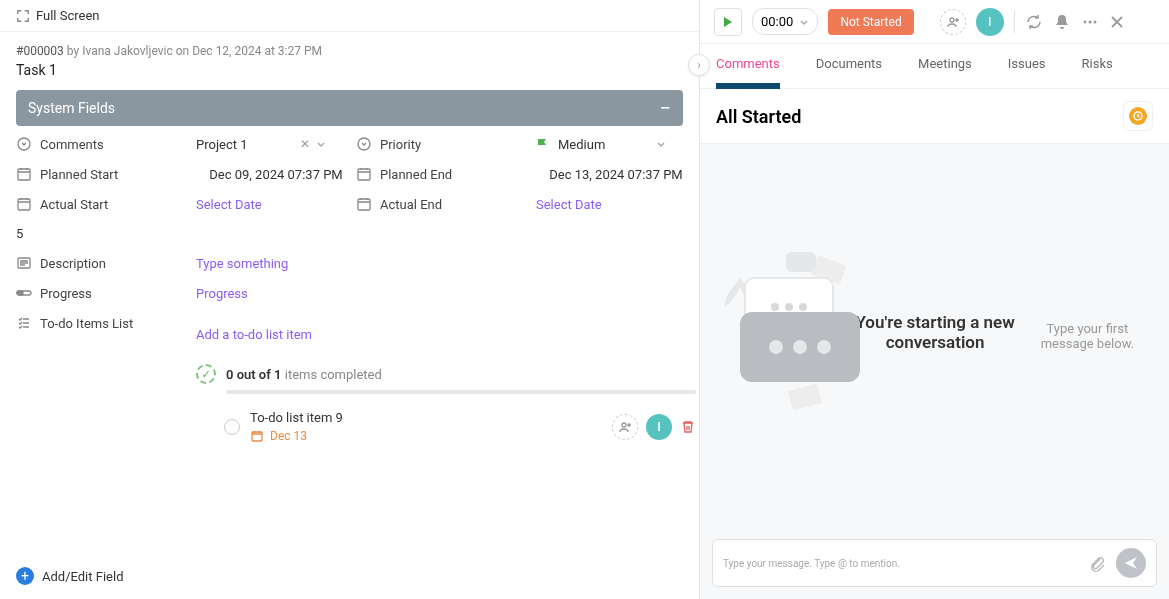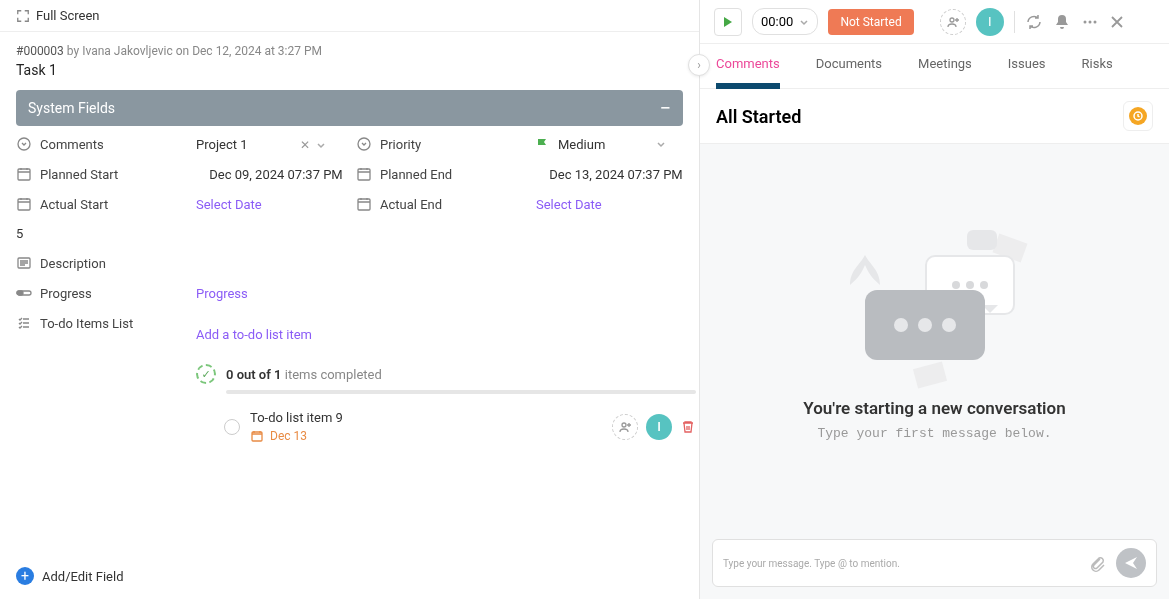--- a/index.html
+++ b/index.html
@@ -22,21 +22,21 @@
 .section-header { margin: 0 16px 10px; background: #8a97a0; color: #fff; border-radius: 4px; padding: 10px 12px; display: flex; align-items: center; justify-content: space-between; font-size: 14px; }
 .section-collapse { font-size: 20px; line-height: 14px; cursor: pointer; }
 
 
 .fields { padding: 0 16px; display: grid; grid-template-columns: 180px 160px 180px 160px; row-gap: 14px; align-items: center; font-size: 13px; color: #333; }
 .field-label { display: flex; align-items: center; gap: 8px; color: #444; }
 .field-icon { width: 16px; height: 16px; color: #888; flex-shrink: 0; }
 .field-value { color: #333; font-size: 13px; }
 .field-value.center { text-align: center; }
 .placeholder { color: #8b5cf6; }
-.project-value { display: flex; align-items: flex-end; justify-content: space-between; width: 130px; }
+.project-value { display: flex; align-items: flex-start; justify-content: space-between; width: 130px; }
 .project-clear { color: #999; font-size: 12px; margin-left: 4px; cursor: pointer; }
 .chev { width: 10px; height: 10px; color: #aaa; }
 .priority-value { display: flex; align-items: center; gap: 8px; justify-content: space-between; width: 130px; }
 .flag { width: 14px; height: 14px; }
 
 
 .full-row { grid-column: 1 / span 4; display: grid; grid-template-columns: 180px 1fr; align-items: center; }
 
 
 .todo-progress { display: flex; align-items: center; gap: 10px; margin-top: 6px; }
@@ -76,36 +76,36 @@
 .tab.active { color: #ec4899; border-bottom: 6px solid #0c4a6e; margin-bottom: -1px; text-align: center; }
 .collapse-handle { position: absolute; left: -12px; top: 10px; width: 22px; height: 22px; border-radius: 50%; background: #fff; border: 1px solid #e0e0e0; display: flex; align-items: center; justify-content: center; color: #999; cursor: pointer; font-size: 12px; box-shadow: 0 1px 3px rgba(0,0,0,0.08); }
 
 
 .msgs-header { display: flex; align-items: center; justify-content: space-between; padding: 12px 16px; border-bottom: 1px solid #eee; }
 .msgs-title { font-size: 18px; font-weight: 600; }
 .clock-btn { width: 30px; height: 30px; border: 1px solid #eee; border-radius: 6px; display: flex; align-items: center; justify-content: center; background: #fff; cursor: pointer; }
 .clock-dot { width: 18px; height: 18px; background: #f5a623; border-radius: 50%; display: flex; align-items: center; justify-content: center; color: #fff; }
 
 
-.empty-area { flex: 1; background: #f7f8f9; display: flex; flex-direction: column; align-items: center; justify-content: center; padding: 20px; }
+.empty-area { flex: 1; background: #f7f8f9; display: flex; flex-direction: row; align-items: center; justify-content: center; padding: 20px; }
 .empty-illustration { width: 180px; height: 150px; position: relative; margin-bottom: 18px; }
 .bubble-big { position: absolute; left: 20px; top: 60px; width: 120px; height: 70px; background: #b9bcc0; border-radius: 12px; display: flex; align-items: center; justify-content: center; gap: 10px; }
 .bubble-big::after { content: ""; position: absolute; bottom: -10px; left: 20px; border: 10px solid transparent; border-top-color: #b9bcc0; }
 .dot-lg { width: 14px; height: 14px; background: #e6e7e9; border-radius: 50%; }
 .bubble-out { position: absolute; right: 10px; top: 25px; width: 90px; height: 60px; background: #fff; border: 2px solid #e6e7e9; border-radius: 10px; display: flex; align-items: center; justify-content: center; gap: 6px; }
 .bubble-out::after { content: ""; position: absolute; bottom: -8px; right: 15px; border: 8px solid transparent; border-top-color: #e6e7e9; }
 .dot-sm { width: 8px; height: 8px; background: #d8d9db; border-radius: 50%; }
 .bubble-tiny { position: absolute; right: 28px; top: 0; width: 30px; height: 20px; background: #e6e7e9; border-radius: 6px; }
 .leaf { position: absolute; left: 0; top: 20px; width: 40px; height: 50px; }
 .env { position: absolute; width: 30px; height: 20px; background: #ededee; transform: rotate(20deg); }
 .env1 { right: 0; top: 8px; }
 .env2 { left: 70px; bottom: -5px; transform: rotate(-15deg); }
 
 .empty-title { font-size: 17px; font-weight: 600; color: #333; margin-bottom: 8px; text-align: center; }
-.empty-sub { font-size: 13px; color: #999; text-align: center; font-family: Liberation Mono, monospace; }
+.empty-sub { font-size: 13px; color: #999; text-align: center; }
 
 
 .composer { padding: 12px; background: #f7f8f9; }
 .composer-box { background: #fff; border: 1px solid #e0e0e0; border-radius: 6px; display: flex; align-items: center; padding: 8px 10px; gap: 10px; }
 .composer-input { flex: 1; border: none; outline: none; font-size: 10px; color: #333; }
 .composer-input::placeholder { color: #aaa; }
 .attach-btn { color: #bbb; cursor: pointer; }
 .send-btn { width: 30px; height: 30px; border-radius: 50%; background: #bfc2c6; display: flex; align-items: center; justify-content: center; cursor: pointer; }
 
 svg { display: block; }
@@ -210,20 +210,21 @@
       <div></div>
 
     <div class="full-row">
       <div class="field-label">
         <svg class="field-icon" viewBox="0 0 16 16" fill="none" stroke="#888" stroke-width="1.3">
             <rect x="2" y="3" width="12" height="10" rx="1"></rect>
             <path d="M4 6h8M4 8h8M4 10h5"></path>
           </svg>
         <span>Description</span>
       </div>
+      <div class="field-value placeholder">Type something</div>
     </div>
 
     <div class="full-row">
       <div class="field-label">
         <svg class="field-icon" viewBox="0 0 16 16" fill="none" stroke="#888" stroke-width="1.3">
             <rect x="1" y="6" width="14" height="4" rx="2"></rect>
             <rect x="1" y="6" width="6" height="4" rx="2" fill="#888"></rect>
           </svg>
         <span>Progress</span>
       </div>

